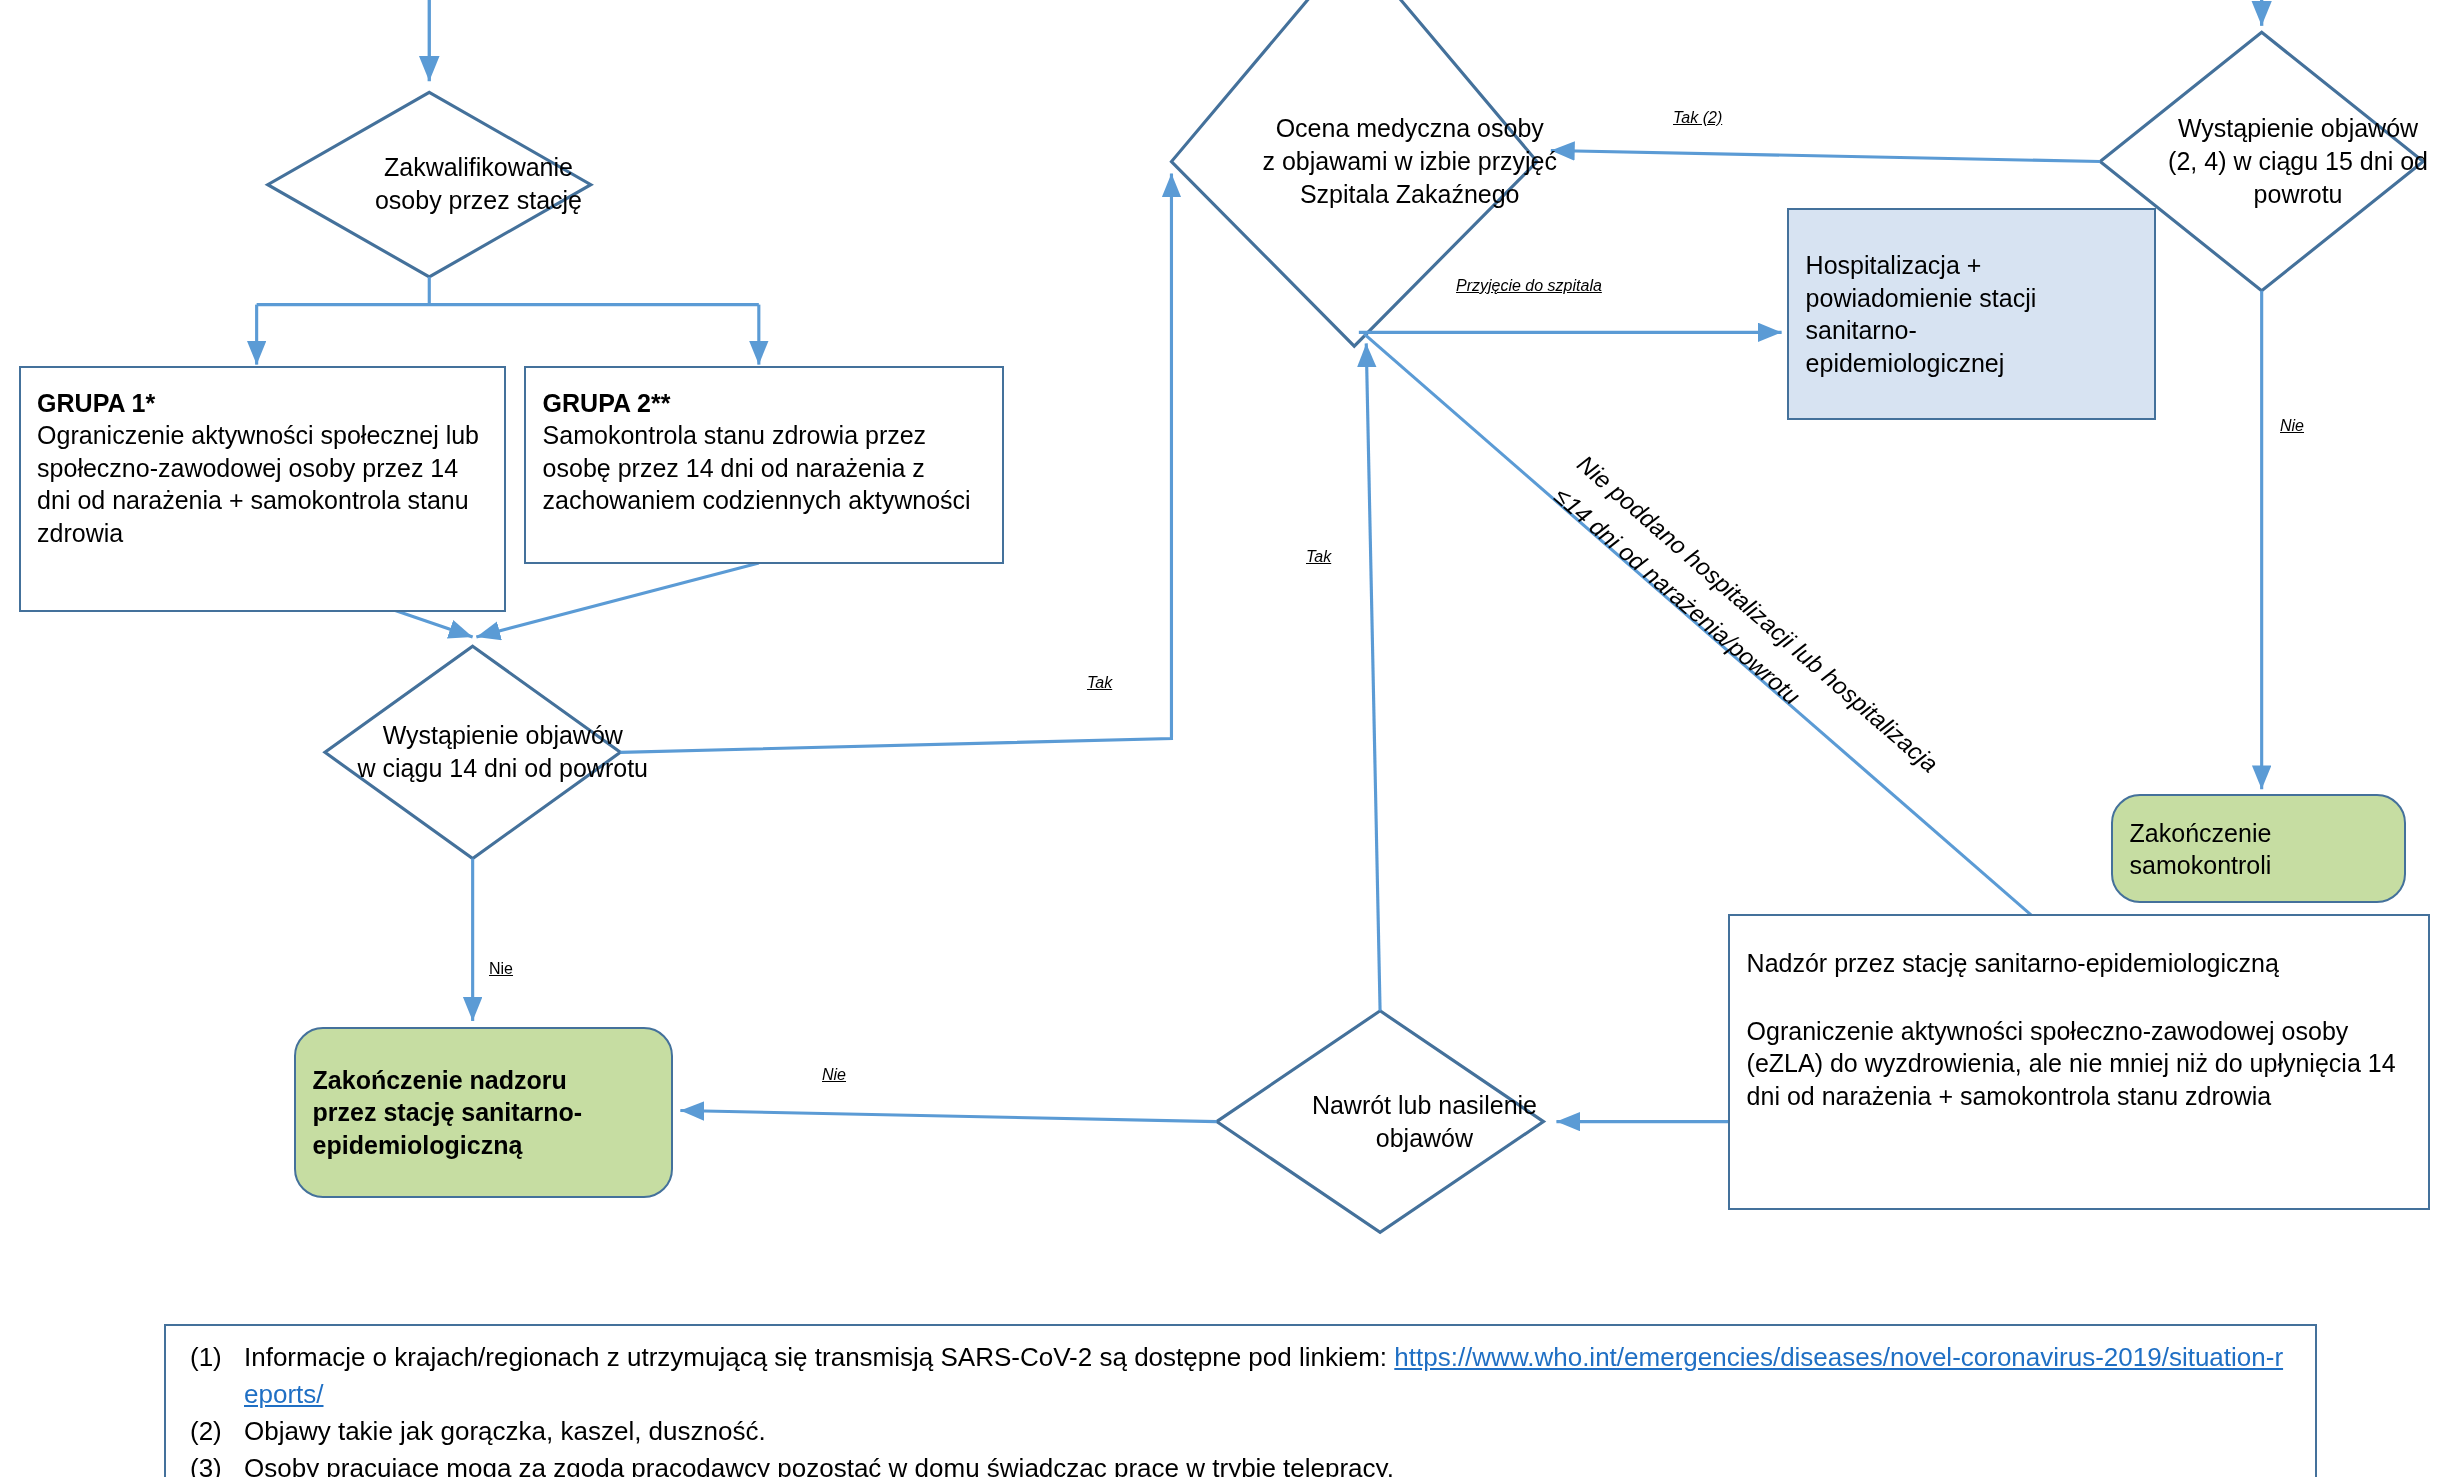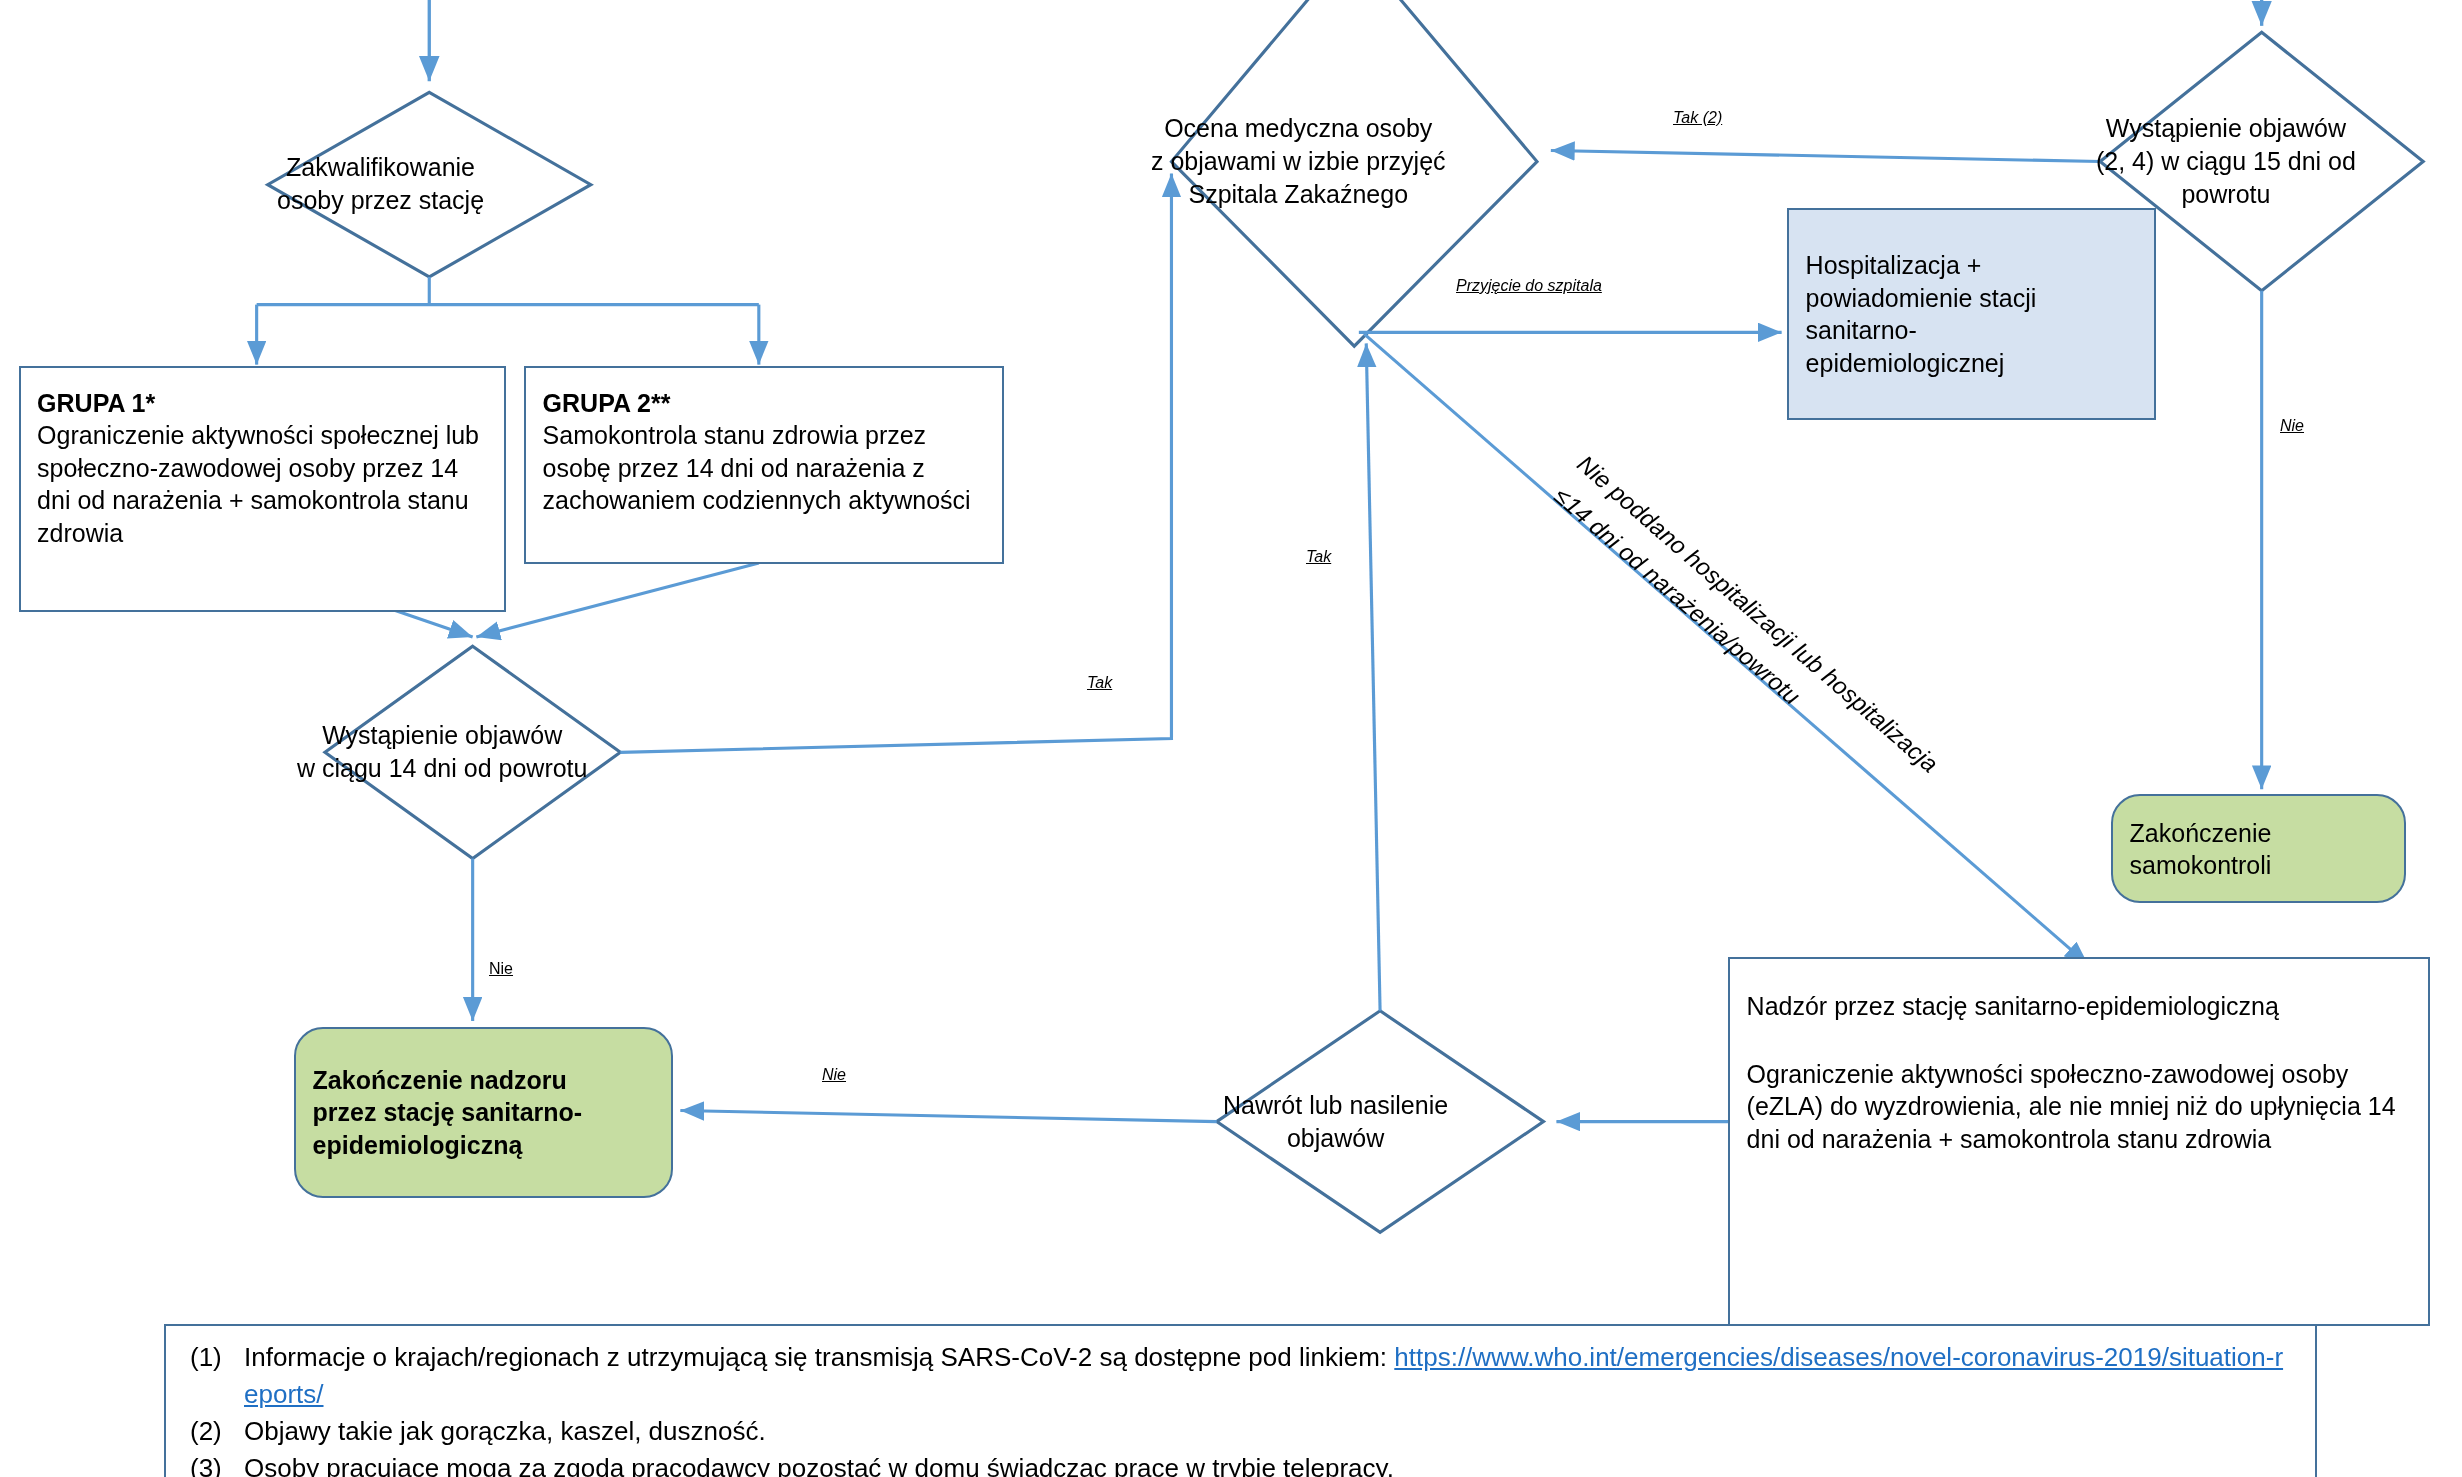--- a/index.html
+++ b/index.html
@@ -12,21 +12,21 @@
   
   .rect{border:2.3px solid #44719b;background:#ffffff;}
   .rect.green{background:#c6dda2;border-color:#44719b;border-radius:29px;}
   .rect.blue{background:#d7e3f2;border-color:#44719b;}
   .rect .txt{position:absolute;left:16.6px;right:13px;top:50%;transform:translateY(-50%);
     font-size:25px;line-height:1.30;color:#000;}
   .rect .txt.lead{top:18.5px;transform:none;}
   .rect .txt b{font-weight:bold;}
 
   
-  .dia{position:absolute;display:flex;align-items:center;justify-content:flex-start;
+  .dia{position:absolute;display:flex;align-items:center;justify-content:flex-end;
     text-align:center;font-size:25px;line-height:1.32;color:#000;}
 
   .edgelabel{position:absolute;font-size:16px;font-style:italic;color:#000;white-space:nowrap;text-decoration:underline;}
   .edgelabel.up{font-style:normal;}
 
   .diaglabel{position:absolute;font-size:24px;font-style:italic;color:#000;white-space:nowrap;
     transform-origin:0 0;}
 
   
   .notes{position:absolute;border:2.3px solid #44719b;background:#fff;box-sizing:border-box;}
@@ -168,21 +168,21 @@
     </div>
   </div>
 
   <div class="node rect green" style="left:2111px;top:794px;width:295px;height:109px;">
     <div class="txt">
       <div>Zakończenie</div>
       <div>samokontroli</div>
     </div>
   </div>
 
-  <div class="node rect" style="left:1728px;top:957px;width:702px;height:369px;">
+  <div class="node rect" style="left:1728px;top:914px;width:702px;height:296px;">
     <div class="txt lead" style="top:31px;">
       <div>Nadzór przez stację sanitarno-epidemiologiczną</div>
       <div style="height:35px;"></div>
       <div>Ograniczenie aktywności społeczno-zawodowej osoby (eZLA) do wyzdrowienia, ale nie mniej niż do upłynięcia 14 dni od narażenia + samokontrola stanu zdrowia</div>
     </div>
   </div>
 
   <span class="edgelabel up" style="left:489px;top:960px;">Nie</span>
 
   <span class="edgelabel" style="left:1087px;top:674px;">Tak</span>

